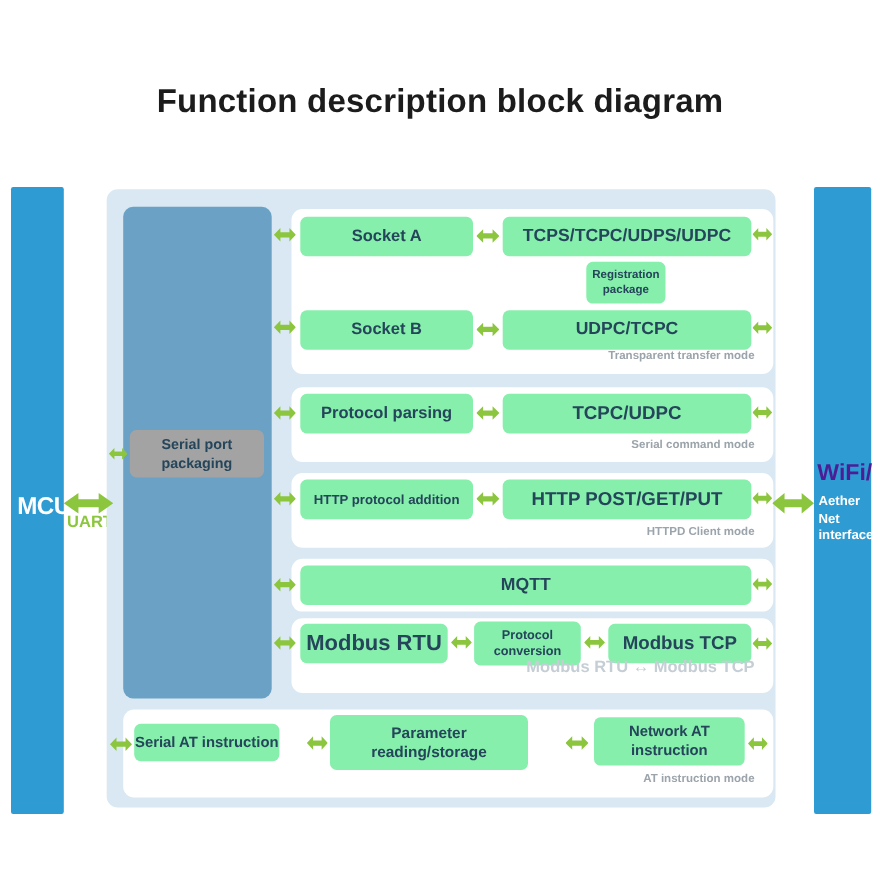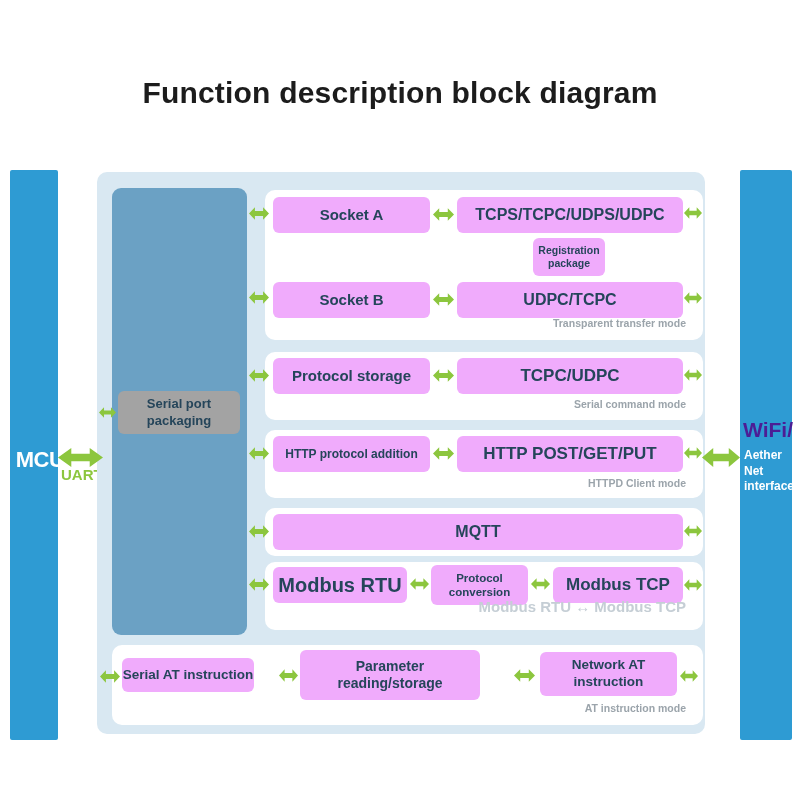--- a/index.html
+++ b/index.html
@@ -29,21 +29,21 @@
            white-space:pre-line;line-height:1.3;}
   
   .group{position:absolute;background:#ffffff;border-radius:10px;}
   .g1{left:265px;top:190px;width:438px;height:150px;}
   .g2{left:265px;top:352px;width:438px;height:68px;}
   .g3{left:265px;top:430px;width:438px;height:68px;}
   .g4{left:265px;top:508px;width:438px;height:48px;}
   .g5{left:265px;top:562px;width:438px;height:68px;}
   .g6{left:112px;top:645px;width:591px;height:80px;}
   
-  .box{position:absolute;background:#f0abfc;border-radius:6px;
+  .box{position:absolute;background:#86efac;border-radius:6px;
        display:flex;align-items:center;justify-content:center;
        font-weight:700;color:#25455a;text-align:center;white-space:pre-line;line-height:1.25;}
   
   .mode{position:absolute;left:265px;width:421px;text-align:right;
         font-size:10.5px;font-weight:700;color:#9ba4ab;}
   .mode.big{font-size:15px;color:#c5ced5;}
   
   .arr{position:absolute;display:block;}
   .arr use,.arr polygon{fill:#8cc63e;}
 </style>
@@ -83,21 +83,21 @@
   <div class="group g1"></div>
   <div class="box" style="left:273px;top:197px;width:157px;height:36px;font-size:15px;">Socket A</div>
   <div class="box" style="left:457px;top:197px;width:226px;height:36px;font-size:16px;">TCPS/TCPC/UDPS/UDPC</div>
   <div class="box" style="left:533px;top:238px;width:72px;height:38px;font-size:10.5px;">Registration
 package</div>
   <div class="box" style="left:273px;top:282px;width:157px;height:36px;font-size:15px;">Socket B</div>
   <div class="box" style="left:457px;top:282px;width:226px;height:36px;font-size:16px;">UDPC/TCPC</div>
   <div class="mode" style="top:317px;">Transparent transfer mode</div>
 
   <div class="group g2"></div>
-  <div class="box" style="left:273px;top:358px;width:157px;height:36px;font-size:15px;">Protocol storage</div>
+  <div class="box" style="left:273px;top:358px;width:157px;height:36px;font-size:15px;">Protocol parsing</div>
   <div class="box" style="left:457px;top:358px;width:226px;height:36px;font-size:17px;">TCPC/UDPC</div>
   <div class="mode" style="top:398px;">Serial command mode</div>
 
   <div class="group g3"></div>
   <div class="box" style="left:273px;top:436px;width:157px;height:36px;font-size:12px;">HTTP protocol addition</div>
   <div class="box" style="left:457px;top:436px;width:226px;height:36px;font-size:17px;">HTTP POST/GET/PUT</div>
   <div class="mode" style="top:477px;">HTTPD Client mode</div>
 
   <div class="group g4"></div>
   <div class="box" style="left:273px;top:514px;width:410px;height:36px;font-size:16px;">MQTT</div>

